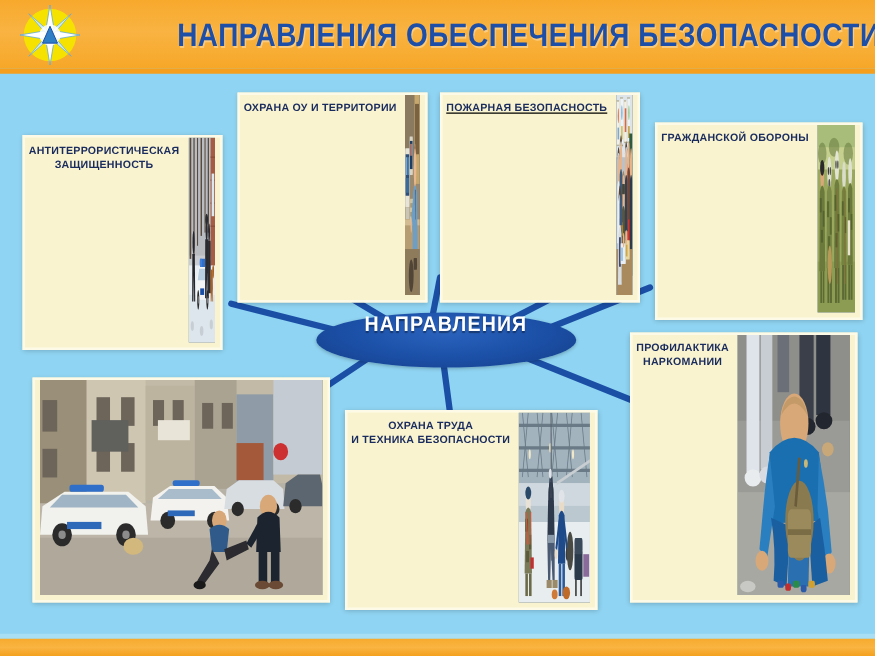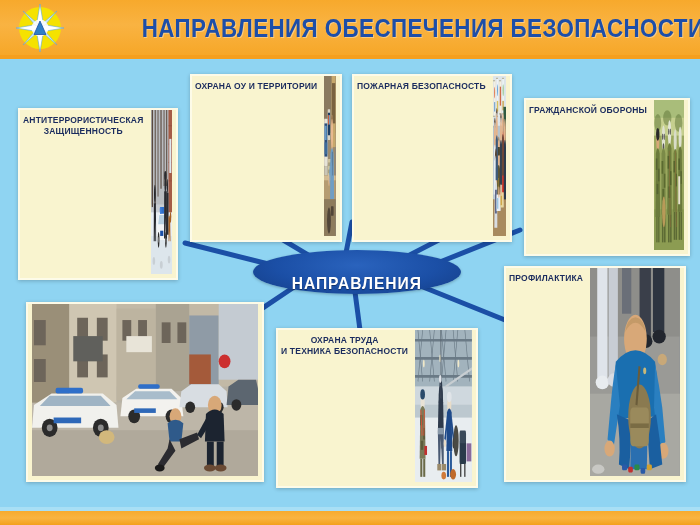--- a/index.html
+++ b/index.html
@@ -52,21 +52,21 @@
     width: 52px; height: 50px;
   }
 
   
   .hub {
     position: absolute;
     left: 253px; top: 250px;
     width: 208px; height: 44px;
     background: radial-gradient(ellipse at 50% 35%, #2a63bd 0%, #1b4fa6 55%, #143d85 100%);
     border-radius: 50%;
-    display: flex; align-items: flex-end; justify-content: center;
+    display: flex; align-items: flex-start; justify-content: center;
     z-index: 6;
     box-shadow: 0 1px 3px rgba(0,0,0,0.25);
   }
   .hub-label {
     color: #ffffff;
     font-size: 17px;
     font-weight: bold;
     letter-spacing: 1px;
     transform: scaleX(0.92);
     white-space: nowrap;
@@ -280,21 +280,21 @@
         </g>
         <rect x="0" y="104" width="145" height="31" fill="#8d7b5c"></rect>
         <g fill="#514538">
           <ellipse cx="62" cy="122" rx="24" ry="11"></ellipse>
           <rect x="86" y="110" width="34" height="8" rx="3"></rect>
         </g>
       </svg>
     </div>
   </div>
 
-  <div class="panel" style="left:352px; top:74px; width:160px; height:168px;">
+  <div class="panel" style="left:352px; top:74px; width:160px; height:168px;text-decoration:underline;">
     <div class="panel-caption">
       <div>ПОЖАРНАЯ БЕЗОПАСНОСТЬ</div>
     </div>
     <div class="photo">
       <svg viewBox="0 0 152 135" preserveAspectRatio="none">
         <rect width="152" height="135" fill="#b7c3cc"></rect>
         <rect y="0" width="152" height="42" fill="#dde5ea"></rect>
         <g>
           <rect x="6" y="4" width="26" height="30" fill="#f2f0e4" stroke="#b9b49c"></rect>
           <rect x="38" y="2" width="28" height="32" fill="#eef3f6" stroke="#b9b49c"></rect>
@@ -596,20 +596,21 @@
           <ellipse cx="130" cy="112" rx="10" ry="4" fill="#c06a2a"></ellipse>
           <ellipse cx="98" cy="113" rx="8" ry="3" fill="#d07a3a"></ellipse>
         </g>
       </svg>
     </div>
   </div>
 
   <div class="panel" style="left:504px; top:266px; width:182px; height:216px;">
     <div class="panel-caption">
       <div>ПРОФИЛАКТИКА</div>
+      <div>НАРКОМАНИИ</div>
     </div>
     <div class="photo">
       <svg viewBox="0 0 174 182" preserveAspectRatio="none">
         <rect width="174" height="182" fill="#9a9a96"></rect>
         <rect y="0" width="174" height="60" fill="#8e8e8a"></rect>
         <rect y="110" width="174" height="72" fill="#a8a8a2"></rect>
 
         <g>
           <rect x="14" y="0" width="20" height="96" fill="#dfe4ea"></rect>
           <rect x="36" y="0" width="18" height="94" fill="#c8cdd4"></rect>

